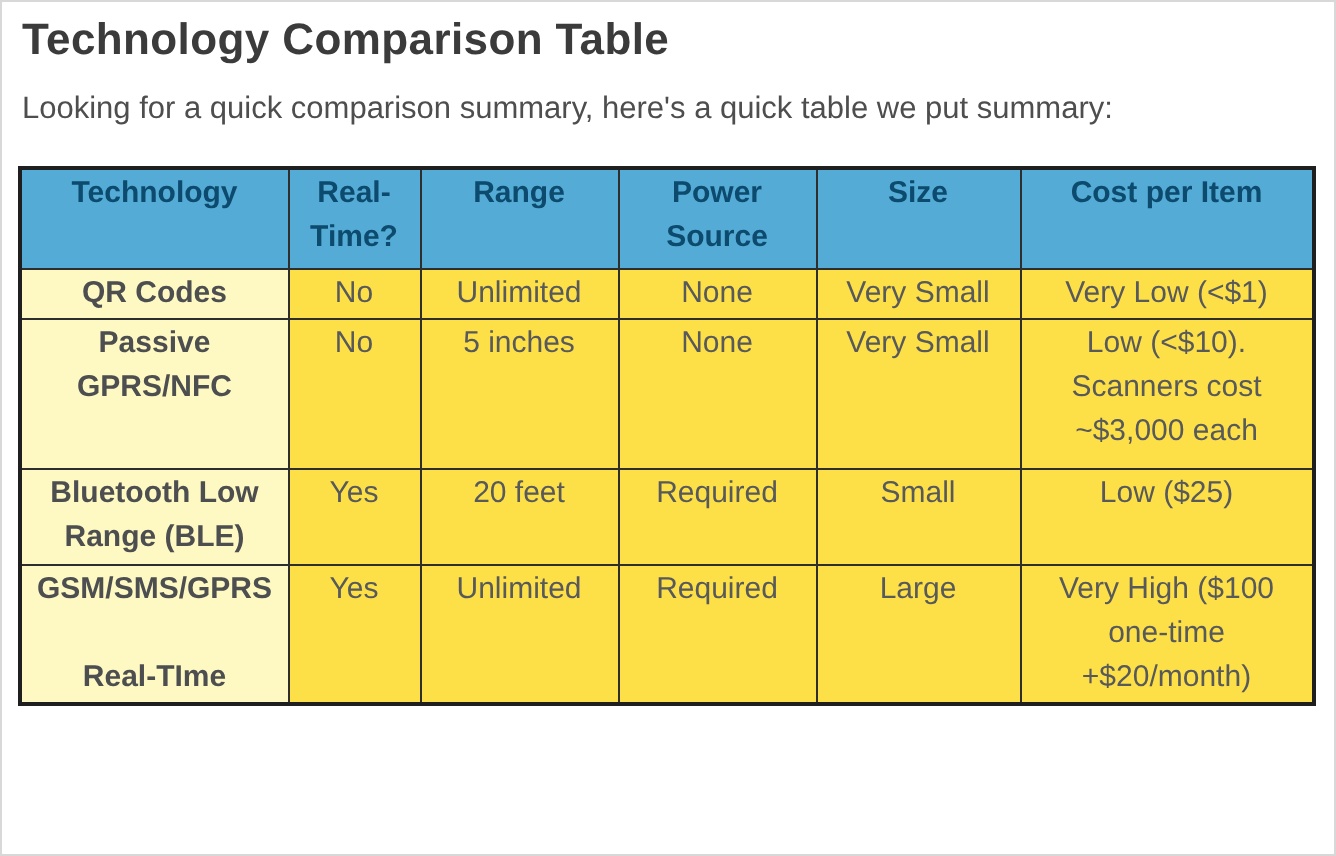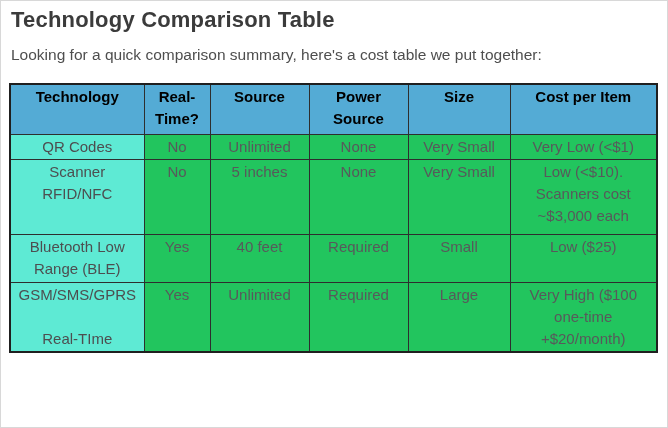--- a/index.html
+++ b/index.html
@@ -37,88 +37,88 @@
     border: 1px solid #2e2e2e;
     padding: 1px 4px;
     font-size: 15px;
     line-height: 22px;
     text-align: center;
     vertical-align: top;
     overflow: hidden;
   }
   table.comparison thead th {
     background: #54abd5;
-    color: #000000;
+    color: #0c4a6e;
     font-weight: bold;
   }
   table.comparison tbody th.rowhead {
-    background: #5eead4;
+    background: #fef9c3;
     color: #4d4e50;
-    font-weight: normal;
+    font-weight: bold;
     white-space: pre-line;
   }
   table.comparison tbody td {
-    background: #22c55e;
+    background: #fde047;
     color: #58595b;
     font-weight: normal;
   }
   tr.hr { height: 50px; }
   tr.r0 { height: 24px; }
   tr.r1 { height: 75px; }
   tr.r2 { height: 74px; }
   tr.r3 { height: 48px; }
   tr.r4 { height: 70px; }
 </style>
 </head>
 <body>
 
 <div class="page">
   <h1 class="page-title">Technology Comparison Table</h1>
-  <p class="page-subtitle">Looking for a quick comparison summary, here's a cost table we put together:</p>
+  <p class="page-subtitle">Looking for a quick comparison summary, here's a quick table we put summary:</p>
 
   <table class="comparison">
     <colgroup>
       <col style="width:134px">
       <col style="width:66px">
       <col style="width:99px">
       <col style="width:99px">
       <col style="width:102px">
       <col style="width:147px">
     </colgroup>
     <thead>
       <tr class="hr">
         <th>Technology</th>
         <th>Real-Time?</th>
-        <th>Source</th>
+        <th>Range</th>
         <th>Power Source</th>
         <th>Size</th>
         <th>Cost per Item</th>
       </tr>
     </thead>
     <tbody>
       <tr class="r0">
         <th class="rowhead">QR Codes</th>
         <td>No</td>
         <td>Unlimited</td>
         <td>None</td>
         <td>Very Small</td>
         <td>Very Low (&lt;$1)</td>
       </tr>
       <tr class="r1">
-        <th class="rowhead">Scanner RFID/NFC</th>
+        <th class="rowhead">Passive GPRS/NFC</th>
         <td>No</td>
         <td>5 inches</td>
         <td>None</td>
         <td>Very Small</td>
         <td>Low (&lt;$10). Scanners cost ~$3,000 each</td>
       </tr>
       <tr class="r3">
         <th class="rowhead">Bluetooth Low Range (BLE)</th>
         <td>Yes</td>
-        <td>40 feet</td>
+        <td>20 feet</td>
         <td>Required</td>
         <td>Small</td>
         <td>Low ($25)</td>
       </tr>
       <tr class="r4">
         <th class="rowhead">GSM/SMS/GPRS
 
 Real-TIme</th>
         <td>Yes</td>
         <td>Unlimited</td>

